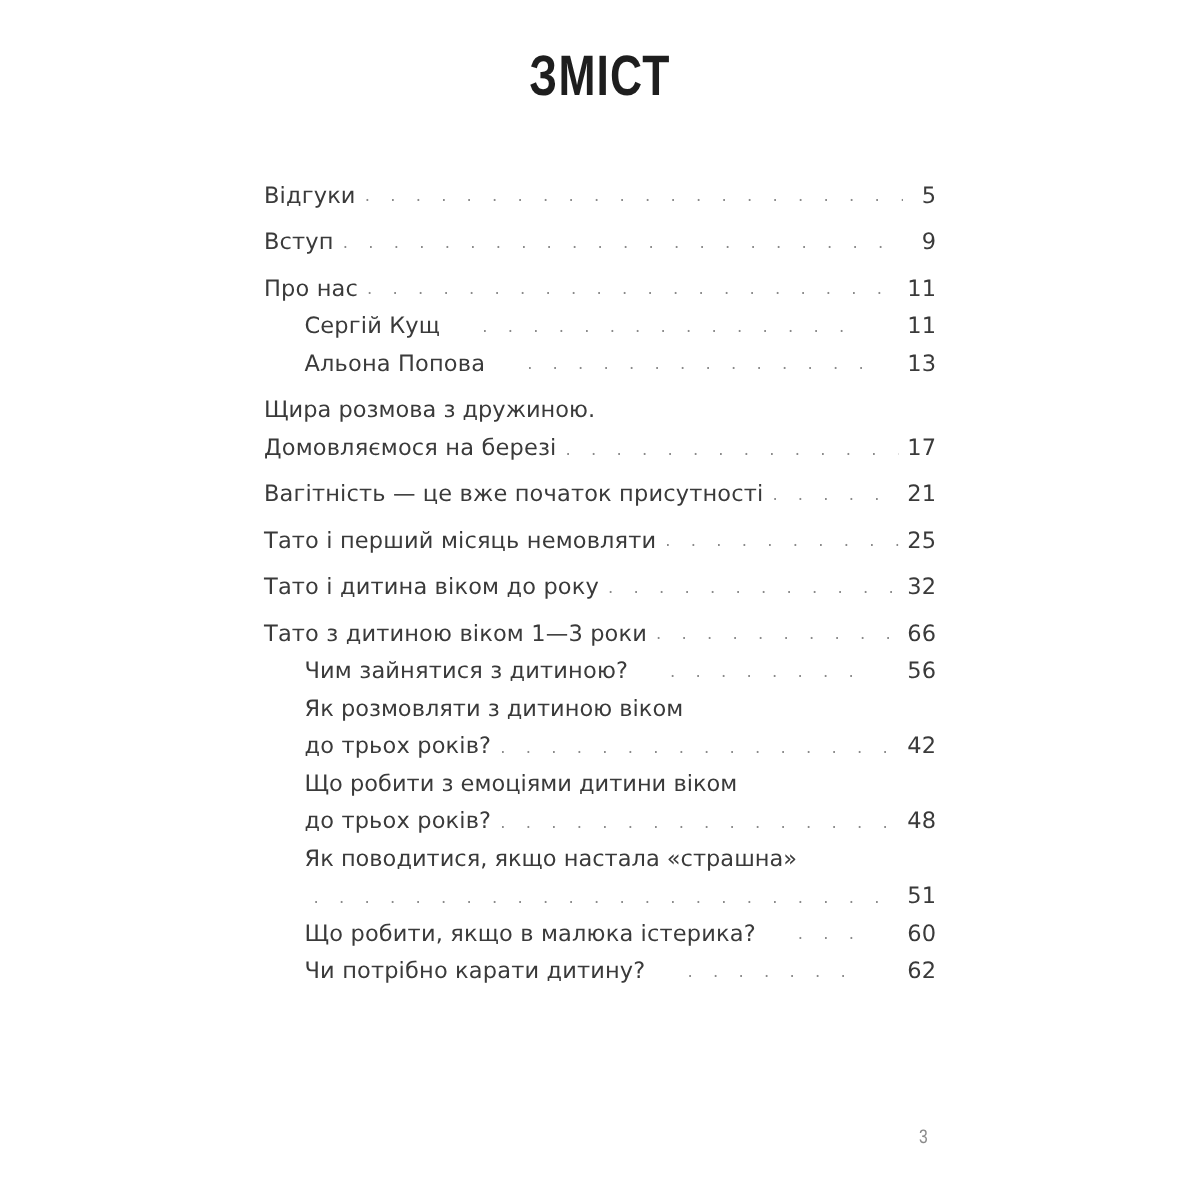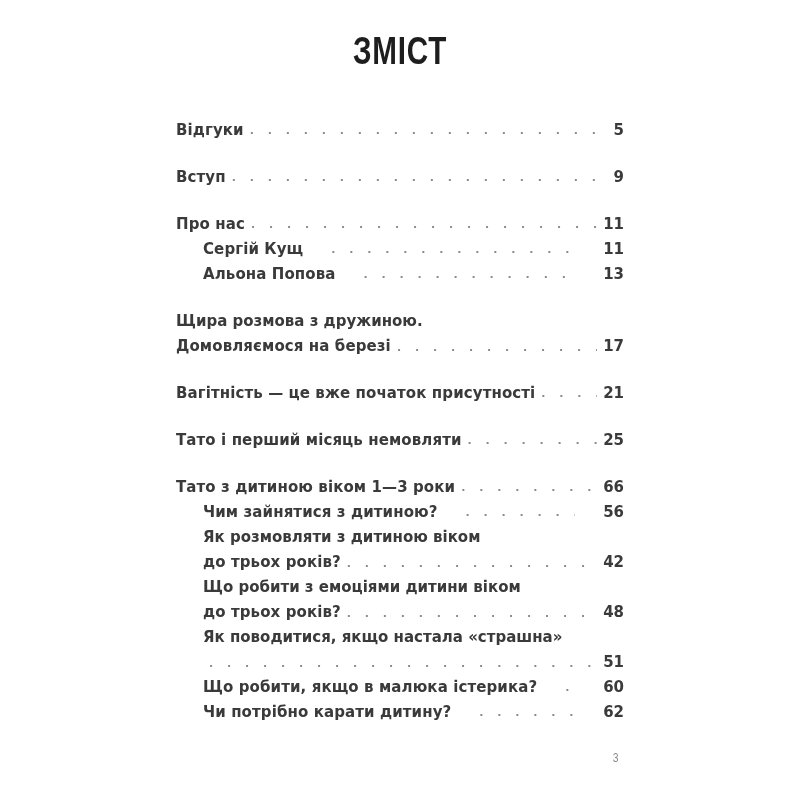--- a/index.html
+++ b/index.html
@@ -14,23 +14,22 @@
     font-size: 38px; letter-spacing: 1px; color: #1e1e1e;
     transform: scaleX(0.78); transform-origin: center;
   }
   .toc {
     position: absolute; left: 176px; top: 118px; width: 448px;
     font-size: 15px;
   }
   .entry {
     display: flex; align-items: flex-end; height: 25px; line-height: 25px;
     white-space: nowrap;
-    font-weight: bold;
   }
-  .entry.gap { margin-top: 22px; }
+  .entry.gap { margin-top: 6px; }
   .entry.sub { padding-left: 27px; gap: 22px; }
   .entry.multi { height: auto; display: block; }
   .multi .line1 { display: block; height: 25px; line-height: 25px; }
   .multi .line2 { display: flex; align-items: baseline; height: 25px; line-height: 25px; }
   .label { flex: 0 0 auto; letter-spacing: 0.1px; }
   .dots {
     flex: 1 1 auto; overflow: hidden; margin: 0 6px; color: #8a8a8a;
     letter-spacing: 5px; font-size: 11px;
   }
   .dots::before {
@@ -94,20 +93,25 @@
     <span class="dots"></span>
     <span class="page">21</span>
   </div>
 
   <div class="entry gap">
     <span class="label">Тато і перший місяць немовляти</span>
     <span class="dots"></span>
     <span class="page">25</span>
   </div>
 
+  <div class="entry gap">
+    <span class="label">Тато і дитина віком до року</span>
+    <span class="dots"></span>
+    <span class="page">32</span>
+  </div>
 
   <div class="entry gap">
     <span class="label">Тато з дитиною віком 1—3 роки</span>
     <span class="dots"></span>
     <span class="page">66</span>
   </div>
 
   <div class="entry sub">
     <span class="label">Чим зайнятися з дитиною?</span>
     <span class="dots"></span>

